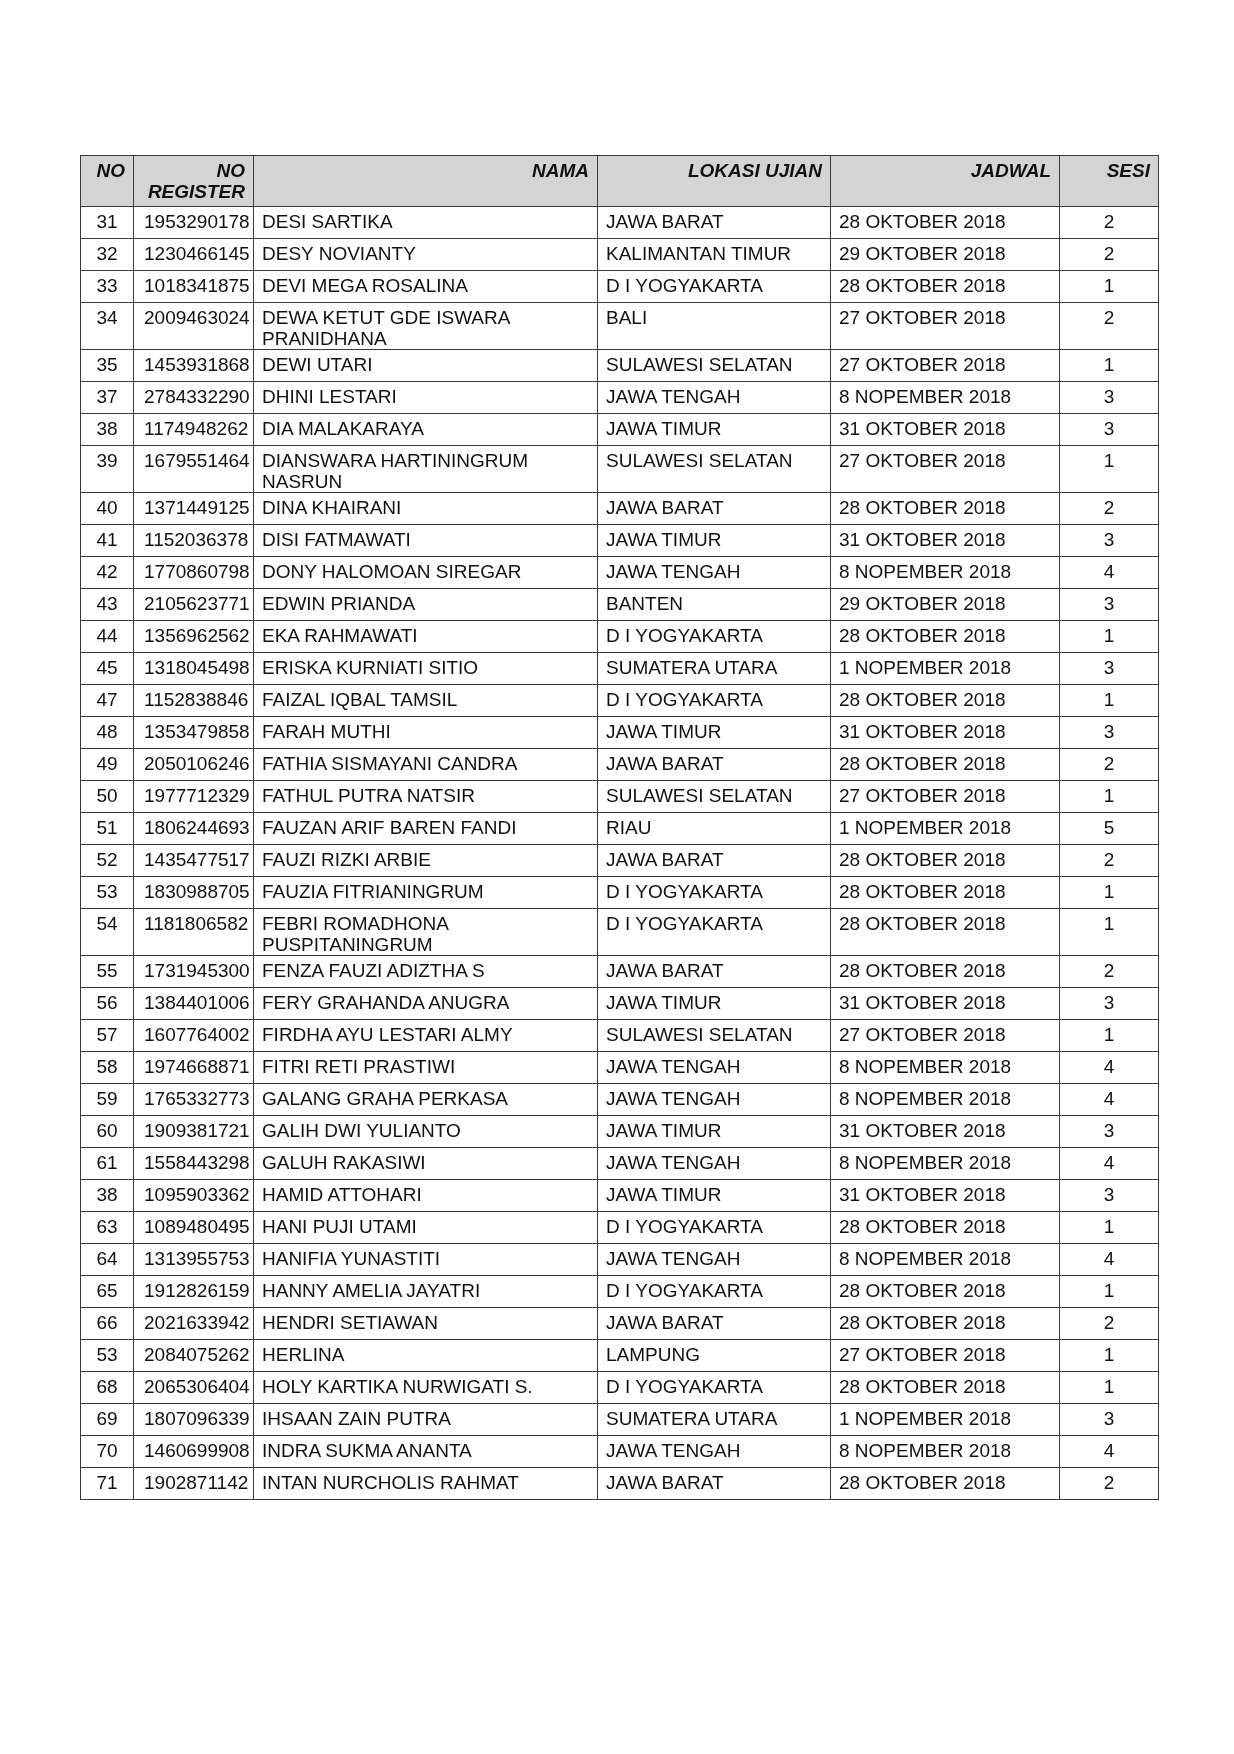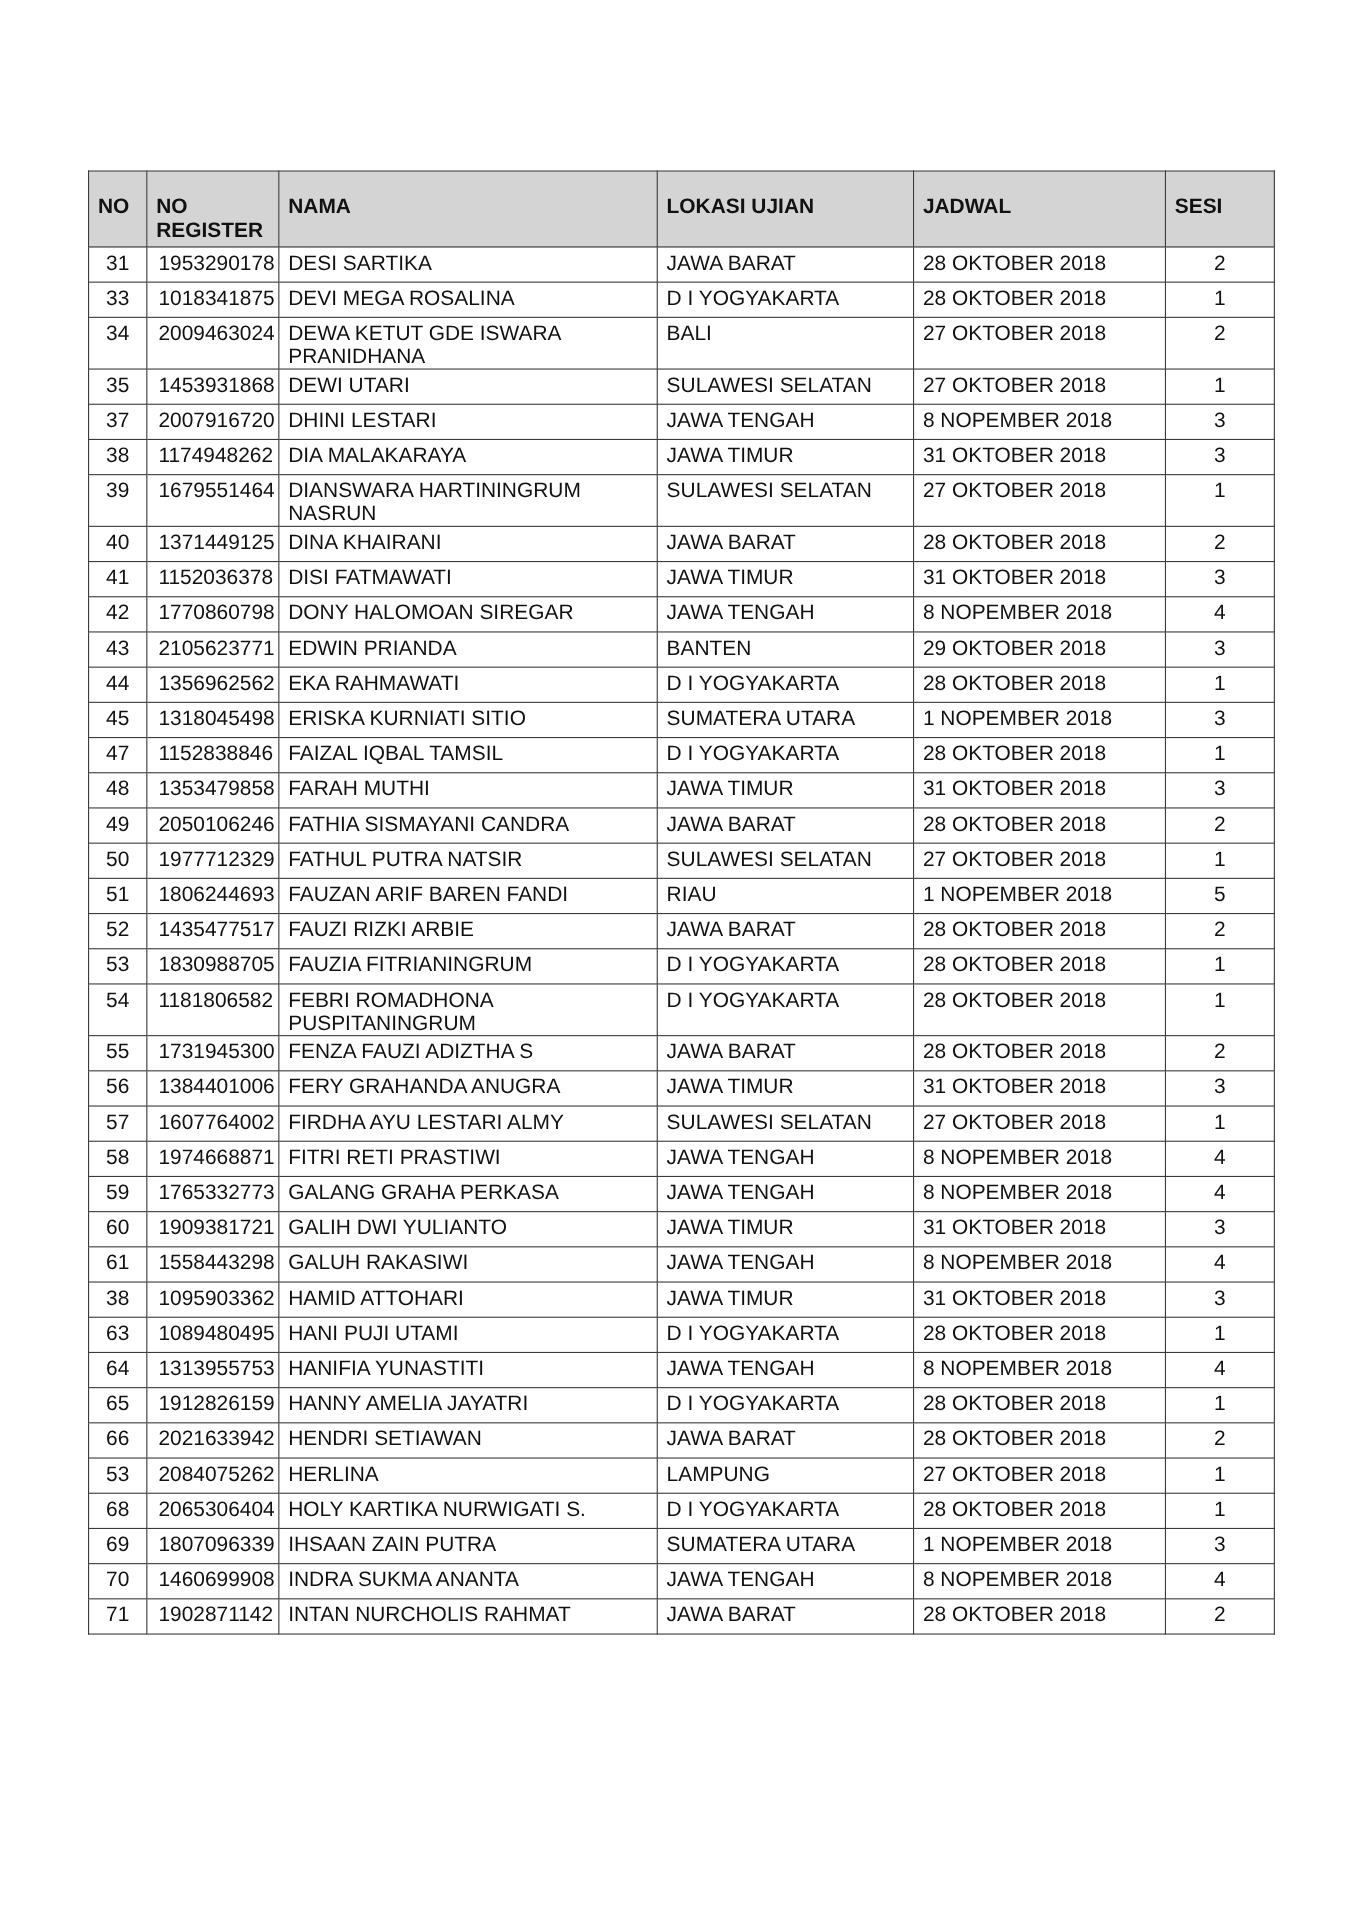--- a/index.html
+++ b/index.html
@@ -1,21 +1,21 @@
 <!DOCTYPE html>
 <html><head>
 <meta charset="utf-8">
 <style>
   html, body { margin: 0; padding: 0; background: #ffffff; }
   body { width: 1234px; height: 1754px; position: relative; overflow: hidden;
          font-family: "Liberation Sans", sans-serif; color: #111; }
   .page { position: absolute; left: 80px; top: 155px; }
   table { border-collapse: collapse; table-layout: fixed; width: 1078px; }
   th, td { border: 1.5px solid #3a3a3a; padding: 0 8px; font-size: 19px; line-height: 21px; vertical-align: top; }
-  th { background: #d4d4d4; font-weight: bold; text-align: left; height: 46px; padding-top: 22px; }
+  th { background: #d4d4d4; font-weight: bold; text-align: right; height: 46px; padding-top: 4px; font-style: italic; }
   td { height: 27px; padding-top: 4px; }
   td.c-no, td.c-sesi { text-align: center; }
   td.c-reg { text-align: left; padding-left: 10px; margin-top: 16px; }
   col.w-no { width: 53px; } col.w-reg { width: 120px; } col.w-nama { width: 344px; }
   col.w-lok { width: 233px; } col.w-jad { width: 229px; } col.w-sesi { width: 99px; }
 </style>
 </head>
 <body>
 
 <div class="page">
@@ -41,20 +41,28 @@
     <tbody id="rows">
         <tr>
           <td class="c-no">31</td>
           <td class="c-reg">1953290178</td>
           <td class="c-nama">DESI SARTIKA</td>
           <td class="c-lok">JAWA BARAT</td>
           <td class="c-jad">28 OKTOBER 2018</td>
           <td class="c-sesi">2</td>
         </tr>
         <tr>
+          <td class="c-no">32</td>
+          <td class="c-reg">1230466145</td>
+          <td class="c-nama">DESY NOVIANTY</td>
+          <td class="c-lok">KALIMANTAN TIMUR</td>
+          <td class="c-jad">29 OKTOBER 2018</td>
+          <td class="c-sesi">2</td>
+        </tr>
+        <tr>
           <td class="c-no">33</td>
           <td class="c-reg">1018341875</td>
           <td class="c-nama">DEVI MEGA ROSALINA</td>
           <td class="c-lok">D I YOGYAKARTA</td>
           <td class="c-jad">28 OKTOBER 2018</td>
           <td class="c-sesi">1</td>
         </tr>
         <tr>
           <td class="c-no">34</td>
           <td class="c-reg">2009463024</td>
@@ -66,21 +74,21 @@
         <tr>
           <td class="c-no">35</td>
           <td class="c-reg">1453931868</td>
           <td class="c-nama">DEWI UTARI</td>
           <td class="c-lok">SULAWESI SELATAN</td>
           <td class="c-jad">27 OKTOBER 2018</td>
           <td class="c-sesi">1</td>
         </tr>
         <tr>
           <td class="c-no">37</td>
-          <td class="c-reg">2007916720</td>
+          <td class="c-reg">2784332290</td>
           <td class="c-nama">DHINI LESTARI</td>
           <td class="c-lok">JAWA TENGAH</td>
           <td class="c-jad">8 NOPEMBER 2018</td>
           <td class="c-sesi">3</td>
         </tr>
         <tr>
           <td class="c-no">38</td>
           <td class="c-reg">1174948262</td>
           <td class="c-nama">DIA MALAKARAYA</td>
           <td class="c-lok">JAWA TIMUR</td>

